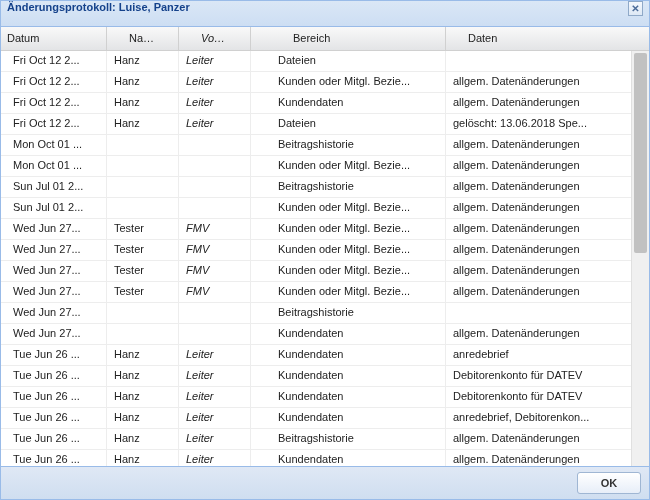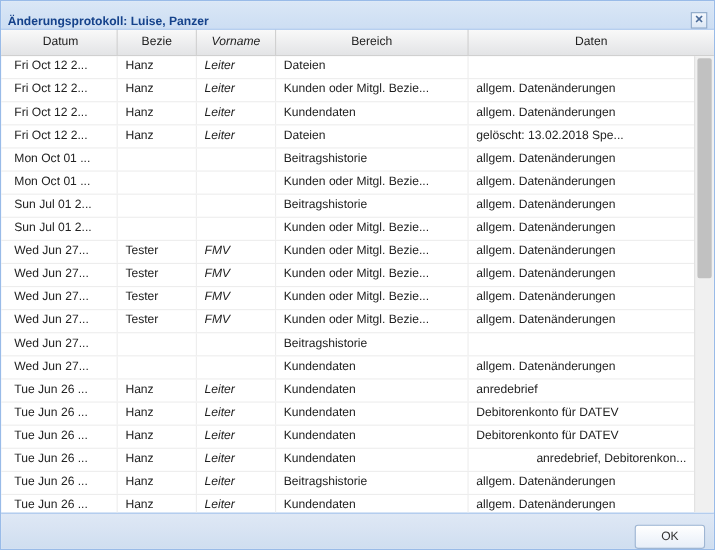--- a/index.html
+++ b/index.html
@@ -7,21 +7,21 @@
   .window {
     width: 650px; height: 500px;
     border: 1px solid #99bbe8;
     display: flex; flex-direction: column;
     background: #fff;
   }
   .titlebar {
     height: 26px;
     background: linear-gradient(#dae7f6, #cddef3);
     border-bottom: 1px solid #99bbe8;
-    display: flex; align-items: flex-end;
+    display: flex; align-items: flex-start;
     padding: 0 6px;
     color: #15428b;
     font-weight: bold;
     position: relative;
   }
   .titlebar .title { flex: 1; font-size: 11px; }
   .close-tool {
     width: 15px; height: 15px;
     border: 1px solid #8fa9c8;
     background: linear-gradient(#f4f8fd,#dde8f5);
@@ -32,24 +32,23 @@
   }
   .grid-head {
     display: flex;
     background: linear-gradient(#f9f9f9,#e3e4e6);
     border-bottom: 1px solid #d0d0d0;
     height: 24px;
     color: #222;
   }
   .grid-head .col {
     border-right: 1px solid #d0d0d0;
-    padding: 5px 3px;
+    padding: 5px 22px;
     overflow: hidden; white-space: nowrap; text-overflow: ellipsis;
     cursor: pointer;
-    text-align: center;
   }
   .grid-body-wrap {
     flex: 1;
     position: relative;
     overflow: hidden;
   }
   .grid-body {
     position: absolute; inset: 0 18px 0 0;
     overflow: hidden;
     border-radius: 10px;
@@ -70,29 +69,30 @@
     color: #222;
   }
   .row .cell {
     border-right: 1px solid #ededed;
     padding: 3px 7px;
     overflow: hidden; white-space: nowrap; text-overflow: ellipsis;
   }
   .c-datum  { width: 106px; padding-left: 12px !important; }
   .c-name   { width: 72px; }
   .c-vor    { width: 72px; font-style: italic; }
-  .c-bereich{ width: 175px; }
+  .c-bereich{ width: 175px; margin-left: 20px; }
   .c-daten  { width: 190px; }
   .grid-head .c-datum { padding-left: 6px !important; }
   .footer {
     height: 33px;
     background: linear-gradient(#dfe8f5,#cfdef0);
     border-top: 1px solid #99bbe8;
-    display: flex; align-items: flex-end; justify-content: flex-end;
+    display: flex; align-items: center; justify-content: flex-end;
     padding: 0 8px;
+    font-weight: bold;
   }
   .btn {
     min-width: 64px; height: 22px;
     border: 1px solid #9fb6d3;
     background: linear-gradient(#ffffff,#e7eef8);
     border-radius: 3px;
     color: #333; cursor: pointer;
     display: flex; align-items: center; justify-content: center;
   }
 </style>
@@ -103,21 +103,21 @@
 
   <div class="titlebar">
     <span class="title">Änderungsprotokoll: Luise, Panzer</span>
     <div class="close-tool">
       <span>✕</span>
     </div>
   </div>
 
   <div class="grid-head">
     <div class="col c-datum">Datum</div>
-    <div class="col c-name">Bezie</div>
+    <div class="col c-name">Name</div>
     <div class="col c-vor">Vorname</div>
     <div class="col c-bereich">Bereich</div>
     <div class="col c-daten" style="flex:1;border-right:none;">Daten</div>
   </div>
 
   <div class="grid-body-wrap">
     <div class="grid-body" id="grid-body">
         <div class="row">
           <div class="cell c-datum">Fri Oct 12 2...</div>
           <div class="cell c-name">Hanz</div>
@@ -136,21 +136,21 @@
           <div class="cell c-name">Hanz</div>
           <div class="cell c-vor">Leiter</div>
           <div class="cell c-bereich">Kundendaten</div>
           <div class="cell c-daten" style="flex: 1 1 0%; border-right: none;">allgem. Datenänderungen</div>
         </div>
         <div class="row">
           <div class="cell c-datum">Fri Oct 12 2...</div>
           <div class="cell c-name">Hanz</div>
           <div class="cell c-vor">Leiter</div>
           <div class="cell c-bereich">Dateien</div>
-          <div class="cell c-daten" style="flex: 1 1 0%; border-right: none;">gelöscht: 13.02.2018 Spe...</div>
+          <div class="cell c-daten" style="flex: 1 1 0%; border-right: none;">gelöscht: 13.06.2018 Spe...</div>
         </div>
         <div class="row">
           <div class="cell c-datum">Mon Oct 01 ...</div>
           <div class="cell c-name"></div>
           <div class="cell c-vor"></div>
           <div class="cell c-bereich">Beitragshistorie</div>
           <div class="cell c-daten" style="flex: 1 1 0%; border-right: none;">allgem. Datenänderungen</div>
         </div>
         <div class="row">
           <div class="cell c-datum">Mon Oct 01 ...</div>
@@ -233,21 +233,21 @@
           <div class="cell c-name">Hanz</div>
           <div class="cell c-vor">Leiter</div>
           <div class="cell c-bereich">Kundendaten</div>
           <div class="cell c-daten" style="flex: 1 1 0%; border-right: none;">Debitorenkonto für DATEV</div>
         </div>
         <div class="row">
           <div class="cell c-datum">Tue Jun 26 ...</div>
           <div class="cell c-name">Hanz</div>
           <div class="cell c-vor">Leiter</div>
           <div class="cell c-bereich">Kundendaten</div>
-          <div class="cell c-daten" style="flex: 1 1 0%; border-right: none; text-align: right;">anredebrief, Debitorenkon...</div>
+          <div class="cell c-daten" style="flex: 1 1 0%; border-right: none;">anredebrief, Debitorenkon...</div>
         </div>
         <div class="row">
           <div class="cell c-datum">Tue Jun 26 ...</div>
           <div class="cell c-name">Hanz</div>
           <div class="cell c-vor">Leiter</div>
           <div class="cell c-bereich">Beitragshistorie</div>
           <div class="cell c-daten" style="flex: 1 1 0%; border-right: none;">allgem. Datenänderungen</div>
         </div>
         <div class="row">
           <div class="cell c-datum">Tue Jun 26 ...</div>

